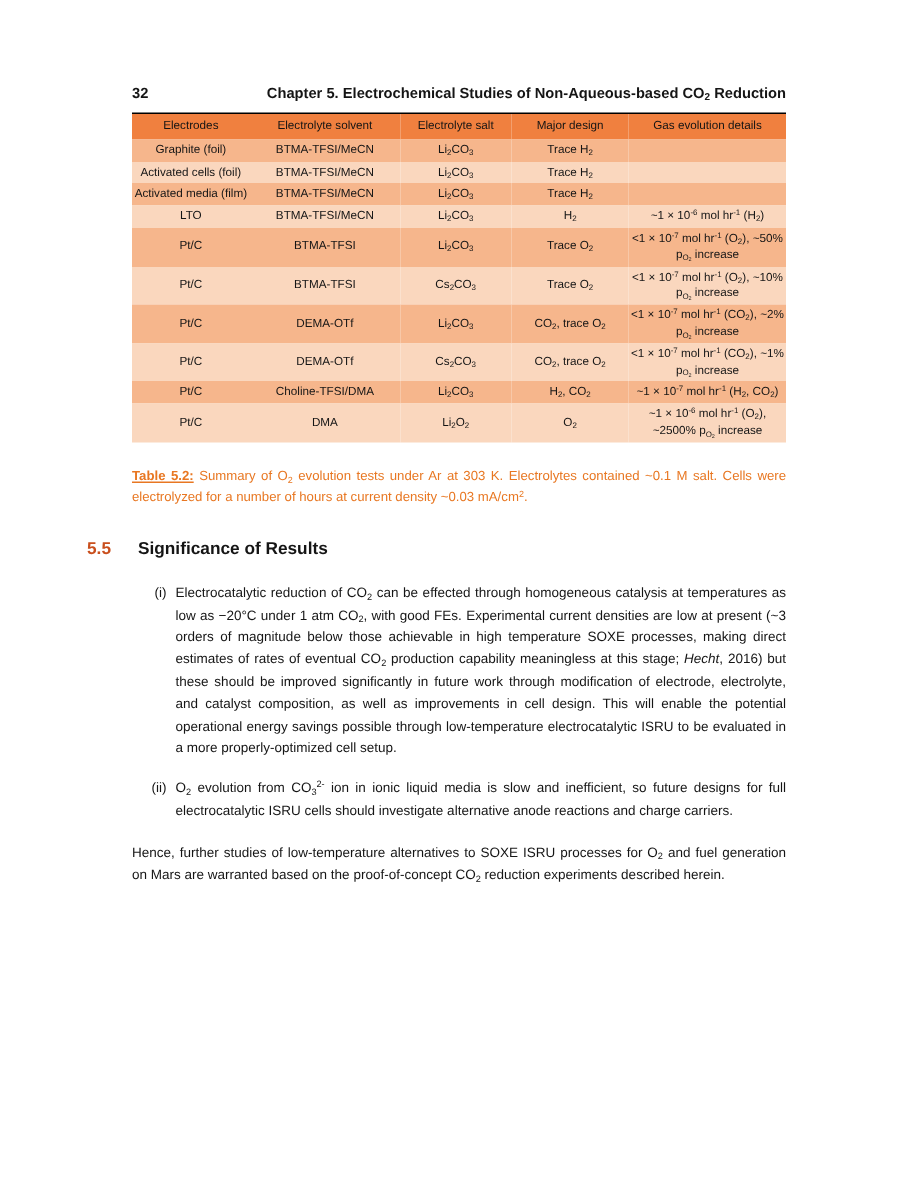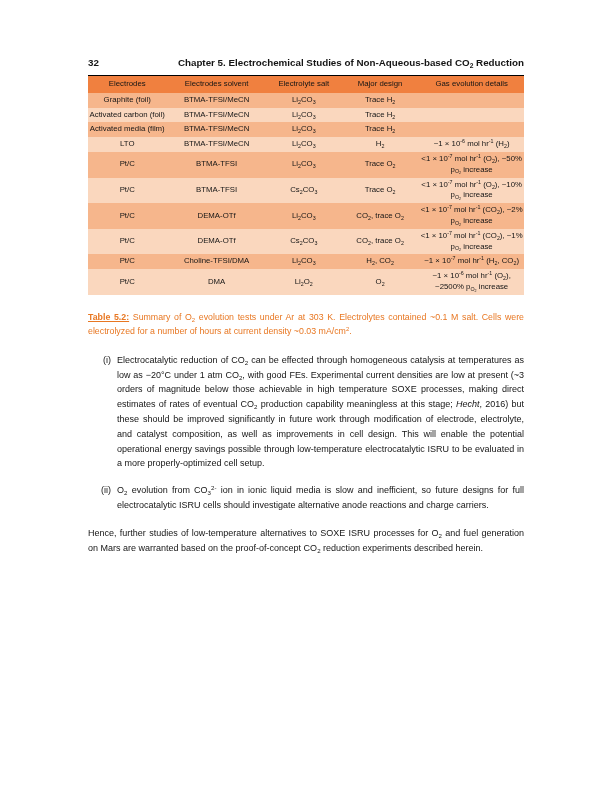--- a/index.html
+++ b/index.html
@@ -113,36 +113,36 @@
       <colgroup>
           <col style="width: 18%;">
           <col style="width: 23%;">
           <col style="width: 17%;">
           <col style="width: 18%;">
           <col style="width: 24%;">
         </colgroup>
       <thead>
         <tr>
             <th>Electrodes</th>
-            <th>Electrodes solvent</th>
+            <th>Electrolyte solvent</th>
             <th>Electrolyte salt</th>
             <th>Major design</th>
             <th>Gas evolution details</th>
           </tr>
       </thead>
       <tbody>
           <tr class="row-dark">
             <td>Graphite (foil)</td>
             <td>BTMA-TFSI/MeCN</td>
             <td>Li<sub>2</sub>CO<sub>3</sub></td>
             <td>Trace H<sub>2</sub></td>
             <td></td>
           </tr>
           <tr class="row-light">
-            <td>Activated carbon (foil)</td>
+            <td>Activated cells (foil)</td>
             <td>BTMA-TFSI/MeCN</td>
             <td>Li<sub>2</sub>CO<sub>3</sub></td>
             <td>Trace H<sub>2</sub></td>
             <td></td>
           </tr>
           <tr class="row-dark">
             <td>Activated media (film)</td>
             <td>BTMA-TFSI/MeCN</td>
             <td>Li<sub>2</sub>CO<sub>3</sub></td>
             <td>Trace H<sub>2</sub></td>
@@ -198,20 +198,24 @@
             <td>~1 × 10<sup>-6</sup> mol hr<sup>-1</sup> (O<sub>2</sub>), ~2500% p<sub>O<sub>2</sub></sub> increase</td>
           </tr>
         </tbody>
     </table>
 
     <div class="caption">
       <span class="cap-label">Table 5.2:</span>
       <span>Summary of O<sub>2</sub> evolution tests under Ar at 303 K. Electrolytes contained ~0.1 M salt. Cells were electrolyzed for a number of hours at current density ~0.03 mA/cm<sup>2</sup>.</span>
     </div>
 
+    <div class="section-heading">
+      <span class="sec-num">5.5</span>
+      <span>Significance of Results</span>
+    </div>
 
     <div class="item">
       <span class="item-marker">(i)</span>
       <span class="item-text">Electrocatalytic reduction of CO<sub>2</sub> can be effected through homogeneous catalysis at temperatures as low as −20°C under 1 atm CO<sub>2</sub>, with good FEs. Experimental current densities are low at present (~3 orders of magnitude below those achievable in high temperature SOXE processes, making direct estimates of rates of eventual CO<sub>2</sub> production capability meaningless at this stage; <em>Hecht</em>, 2016) but these should be improved significantly in future work through modification of electrode, electrolyte, and catalyst composition, as well as improvements in cell design. This will enable the potential operational energy savings possible through low-temperature electrocatalytic ISRU to be evaluated in a more properly-optimized cell setup.</span>
     </div>
 
     <div class="item">
       <span class="item-marker">(ii)</span>
       <span class="item-text">O<sub>2</sub> evolution from CO<sub>3</sub><sup>2-</sup> ion in ionic liquid media is slow and inefficient, so future designs for full electrocatalytic ISRU cells should investigate alternative anode reactions and charge carriers.</span>
     </div>

